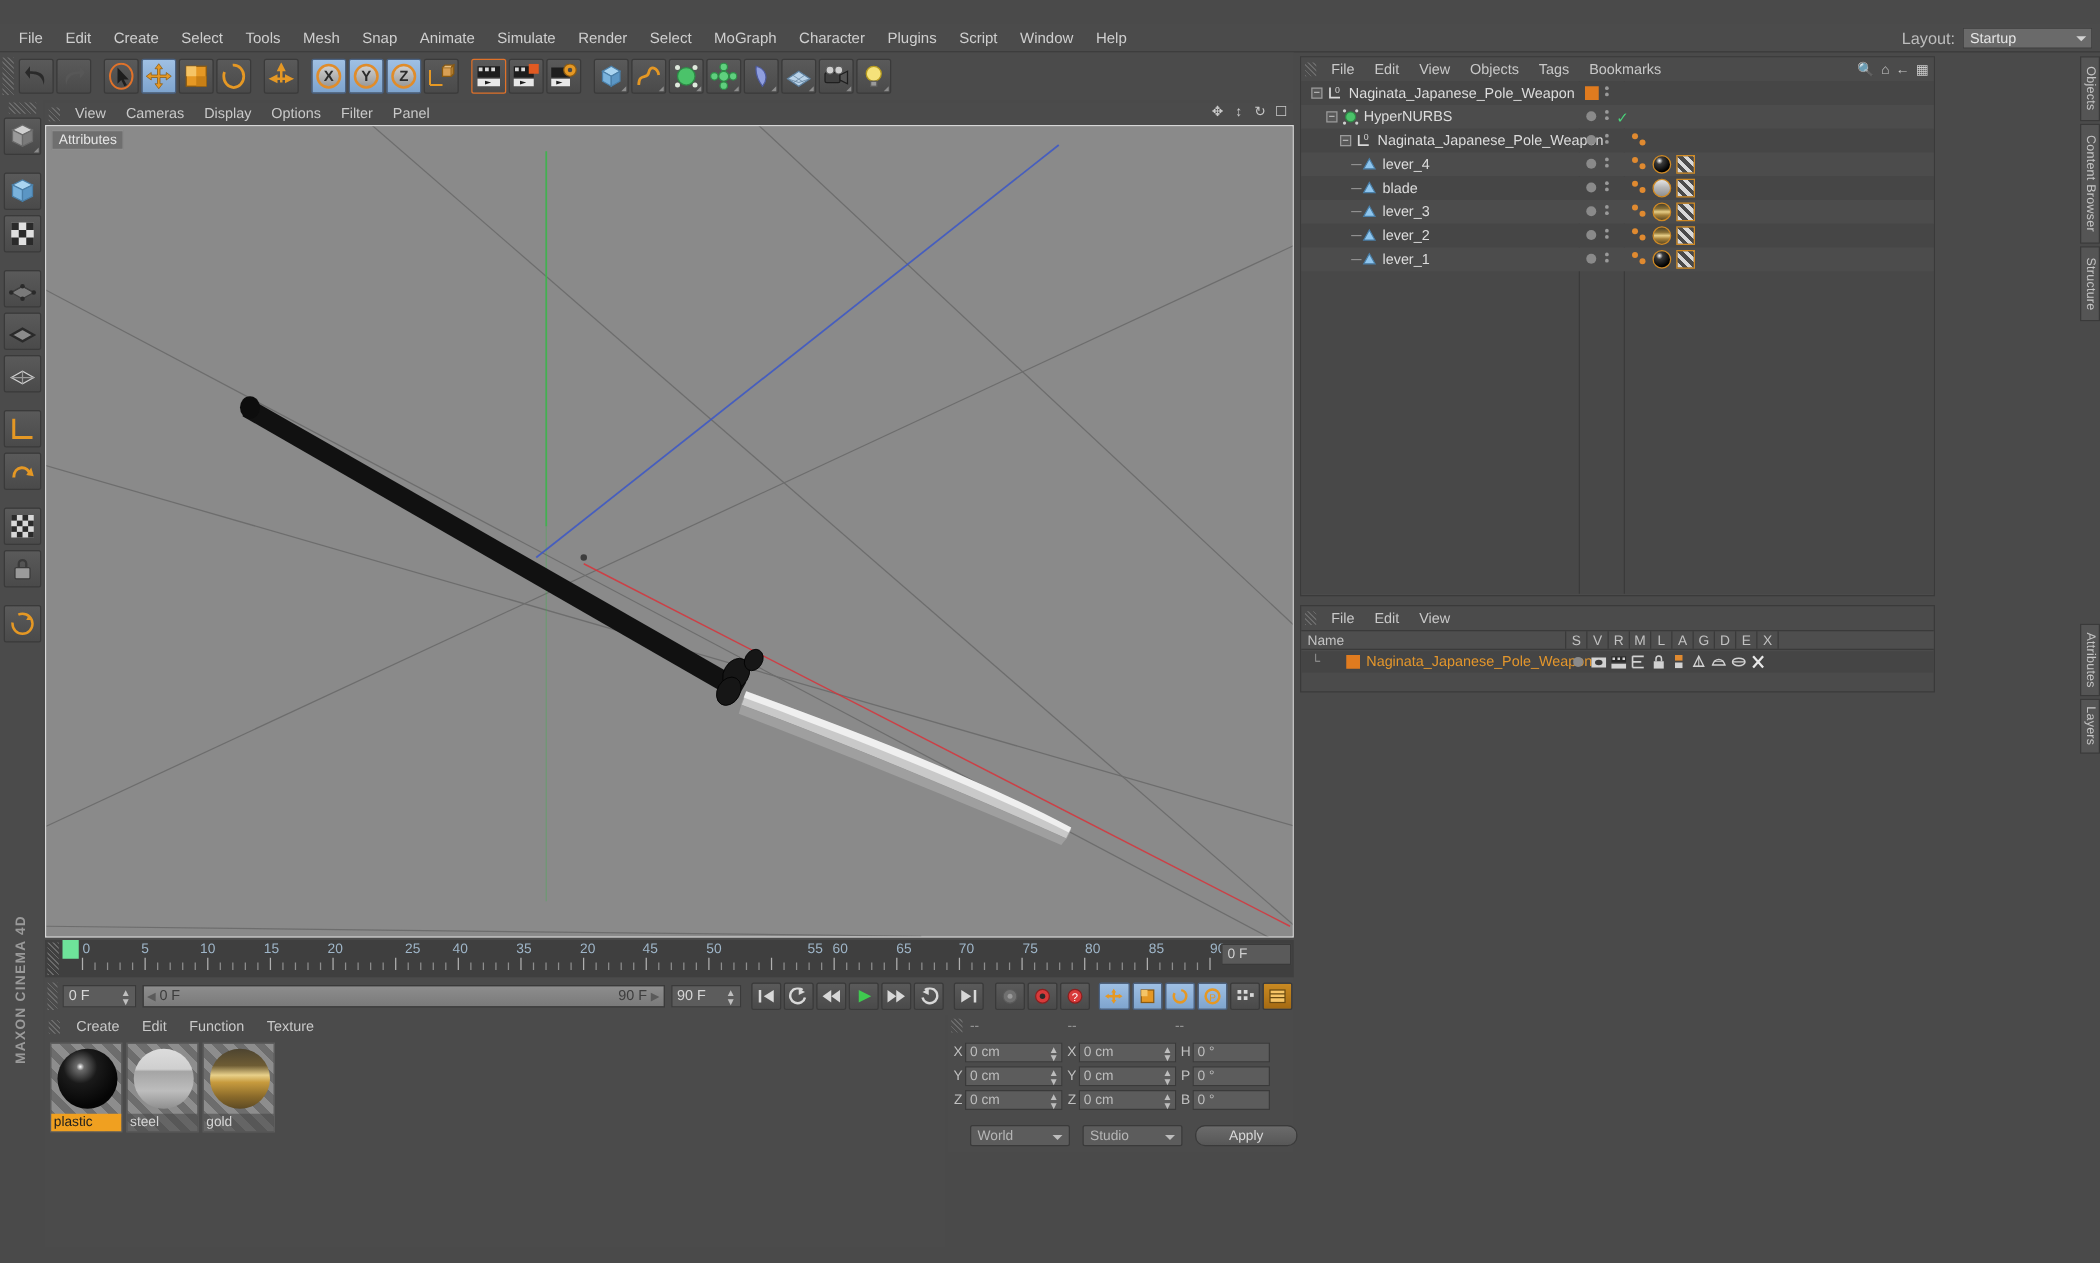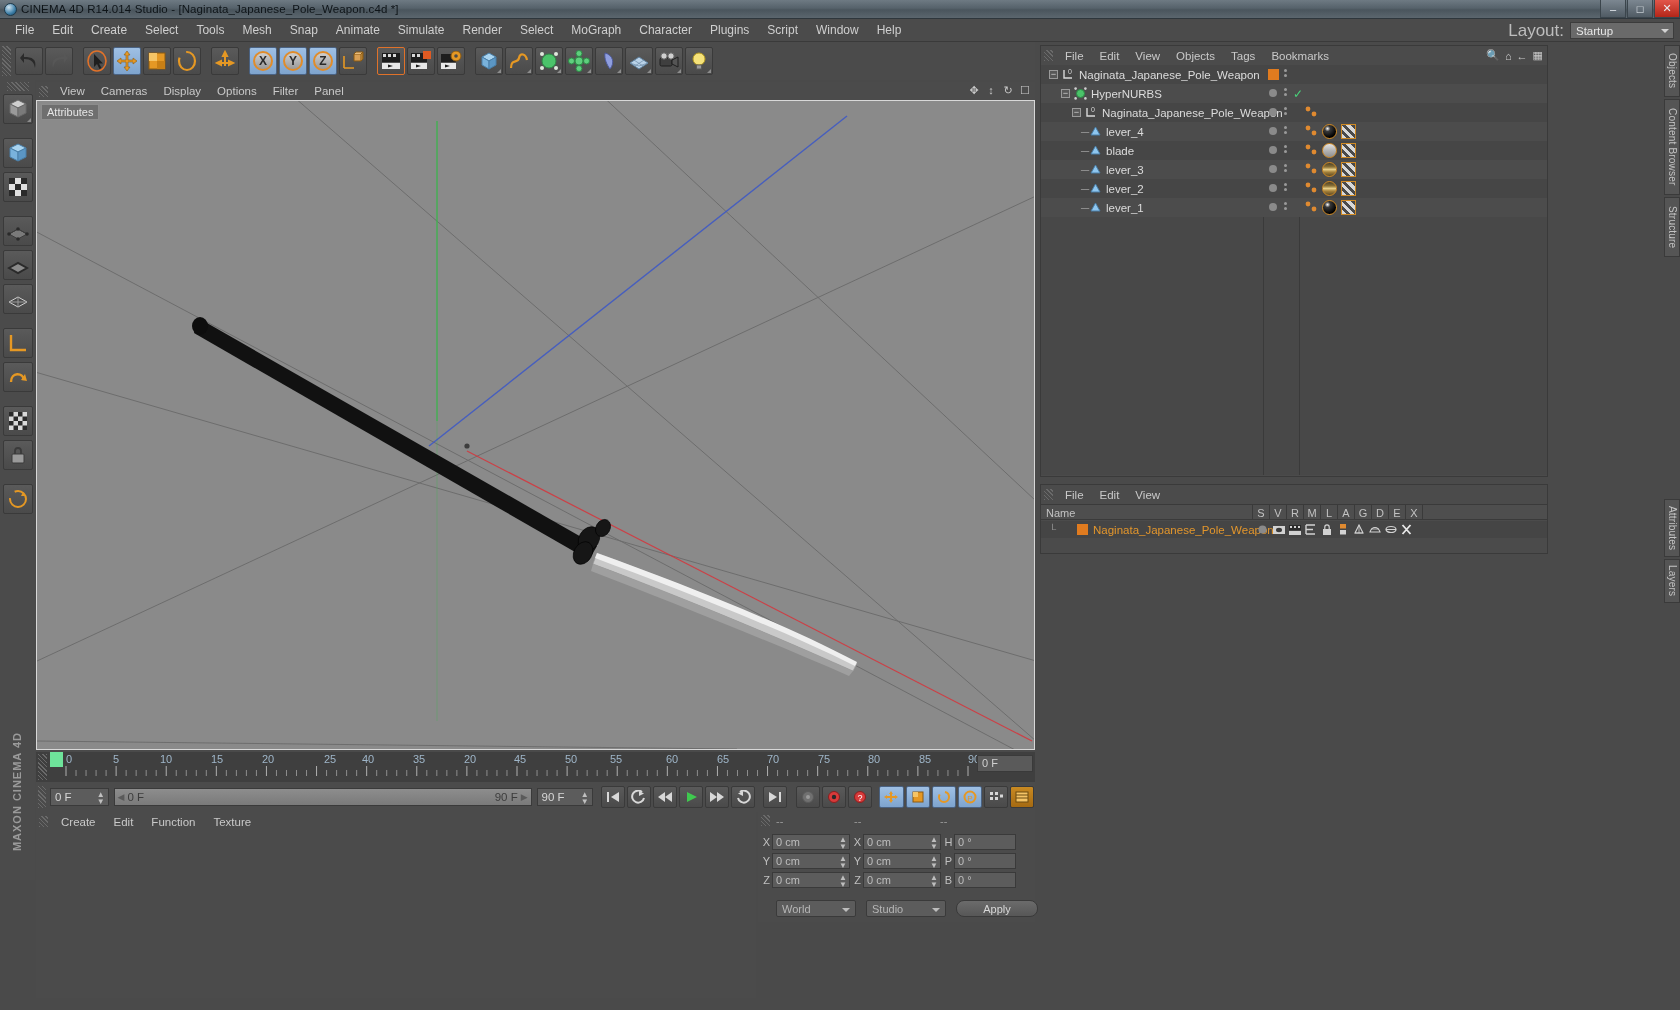--- a/index.html
+++ b/index.html
@@ -36,21 +36,21 @@
   .winbtn.close { background:linear-gradient(to bottom,#e2564a,#b32619); }
 
   
   .menubar {
     position:absolute; left:0; top:19px; width:1680px; height:23px;
     background:#4b4b4b; display:flex; align-items:center; padding-left:6px;
     border-bottom:1px solid #3a3a3a;
   }
   .menubar .mi { padding:3px 9px; font-size:12px; color:#cfcfcf; white-space:nowrap; }
   .layoutbox { position:absolute; right:6px; top:0; height:23px; display:flex; align-items:center; gap:6px;}
-  .layoutbox .lbl { font-size:17px;color:#bdbdbd;}
+  .layoutbox .lbl { font-size:13px;color:#bdbdbd;}
   .layoutsel {
     width:104px;height:17px;background:#6a6a6a;border:1px solid #3c3c3c;
     display:flex;align-items:center;padding:0 5px;font-size:11.5px;color:#e6e6e6;
     position:relative;
   }
   .layoutsel .arrow { position:absolute;right:4px;top:6px;border-left:4px solid transparent;border-right:4px solid transparent;border-top:4px solid #d2d2d2;}
 
   
   .toolbar {
     position:absolute; left:0; top:42px; width:1035px; height:38px;
@@ -227,29 +227,20 @@
   .statusbar { position:absolute;left:0;bottom:0;width:1680px;height:18px;background:#3f3f3f;
     border-top:1px solid #2f2f2f;display:flex;align-items:center;padding-left:10px;font-size:11px;color:#bdbdbd;}
 
   svg { display:block; }
 </style>
 </head>
 <body>
 
 <div id="app">
 
-  <div class="titlebar">
-    <div class="logo"></div>
-    <div class="ttl">CINEMA 4D R14.014 Studio - [Naginata_Japanese_Pole_Weapon.c4d *]</div>
-    <div class="winbtns">
-      <div class="winbtn">–</div>
-      <div class="winbtn">□</div>
-      <div class="winbtn close">✕</div>
-    </div>
-  </div>
 
   <div class="menubar">
     <div class="mi">File</div>
     <div class="mi">Edit</div>
     <div class="mi">Create</div>
     <div class="mi">Select</div>
     <div class="mi">Tools</div>
     <div class="mi">Mesh</div>
     <div class="mi">Snap</div>
     <div class="mi">Animate</div>
@@ -625,21 +616,21 @@
       <div class="tlnum" style="left:63px">5</div>
       <div class="tlnum" style="left:110px">10</div>
       <div class="tlnum" style="left:161px">15</div>
       <div class="tlnum" style="left:212px">20</div>
       <div class="tlnum" style="left:274px">25</div>
       <div class="tlnum" style="left:312px">40</div>
       <div class="tlnum" style="left:363px">35</div>
       <div class="tlnum" style="left:414px">20</div>
       <div class="tlnum" style="left:464px">45</div>
       <div class="tlnum" style="left:515px">50</div>
-      <div class="tlnum" style="left:560px">55</div>
+      <div class="tlnum" style="left:596px">55</div>
       <div class="tlnum" style="left:616px">60</div>
       <div class="tlnum" style="left:667px">65</div>
       <div class="tlnum" style="left:717px">70</div>
       <div class="tlnum" style="left:768px">75</div>
       <div class="tlnum" style="left:818px">80</div>
       <div class="tlnum" style="left:869px">85</div>
       <div class="tlnum" style="left:918px">90</div>
       <svg width="940" height="10" style="position:absolute;left:14px;bottom:4px">
         <g stroke="#8d8d8d" stroke-width="1">
           
@@ -872,20 +863,34 @@
   </div>
 
   <div class="matmgr">
     <div class="matmenu">
       <div class="g"></div>
       <div class="mi">Create</div>
       <div class="mi">Edit</div>
       <div class="mi">Function</div>
       <div class="mi">Texture</div>
     </div>
+    <div class="matgrid">
+      <div class="matcell">
+        <div class="matball" style="background:radial-gradient(circle at 38% 30%, #ffffff 0%, #6a6a6a 7%, #1a1a1a 30%, #050505 70%);"></div>
+        <div class="matname sel">plastic</div>
+      </div>
+      <div class="matcell">
+        <div class="matball" style="background:linear-gradient(to bottom,#dcdcdc 0%,#cfcfcf 34%,#a5a5a5 38%,#bdbdbd 70%,#8f8f8f 100%);"></div>
+        <div class="matname">steel</div>
+      </div>
+      <div class="matcell">
+        <div class="matball" style="background:linear-gradient(to bottom,#4d4430 0%,#6e5c34 28%,#e8d08a 44%,#c79b3e 56%,#8a6a2a 80%,#5d4a24 100%);"></div>
+        <div class="matname">gold</div>
+      </div>
+    </div>
   </div>
 
   <div class="coords">
     <div class="crow1">
       <div class="g"></div>
       <span style="width:78px">--</span>
       <span style="width:86px">--</span>
       <span style="width:60px">--</span>
     </div>
     <div class="cgrid">

